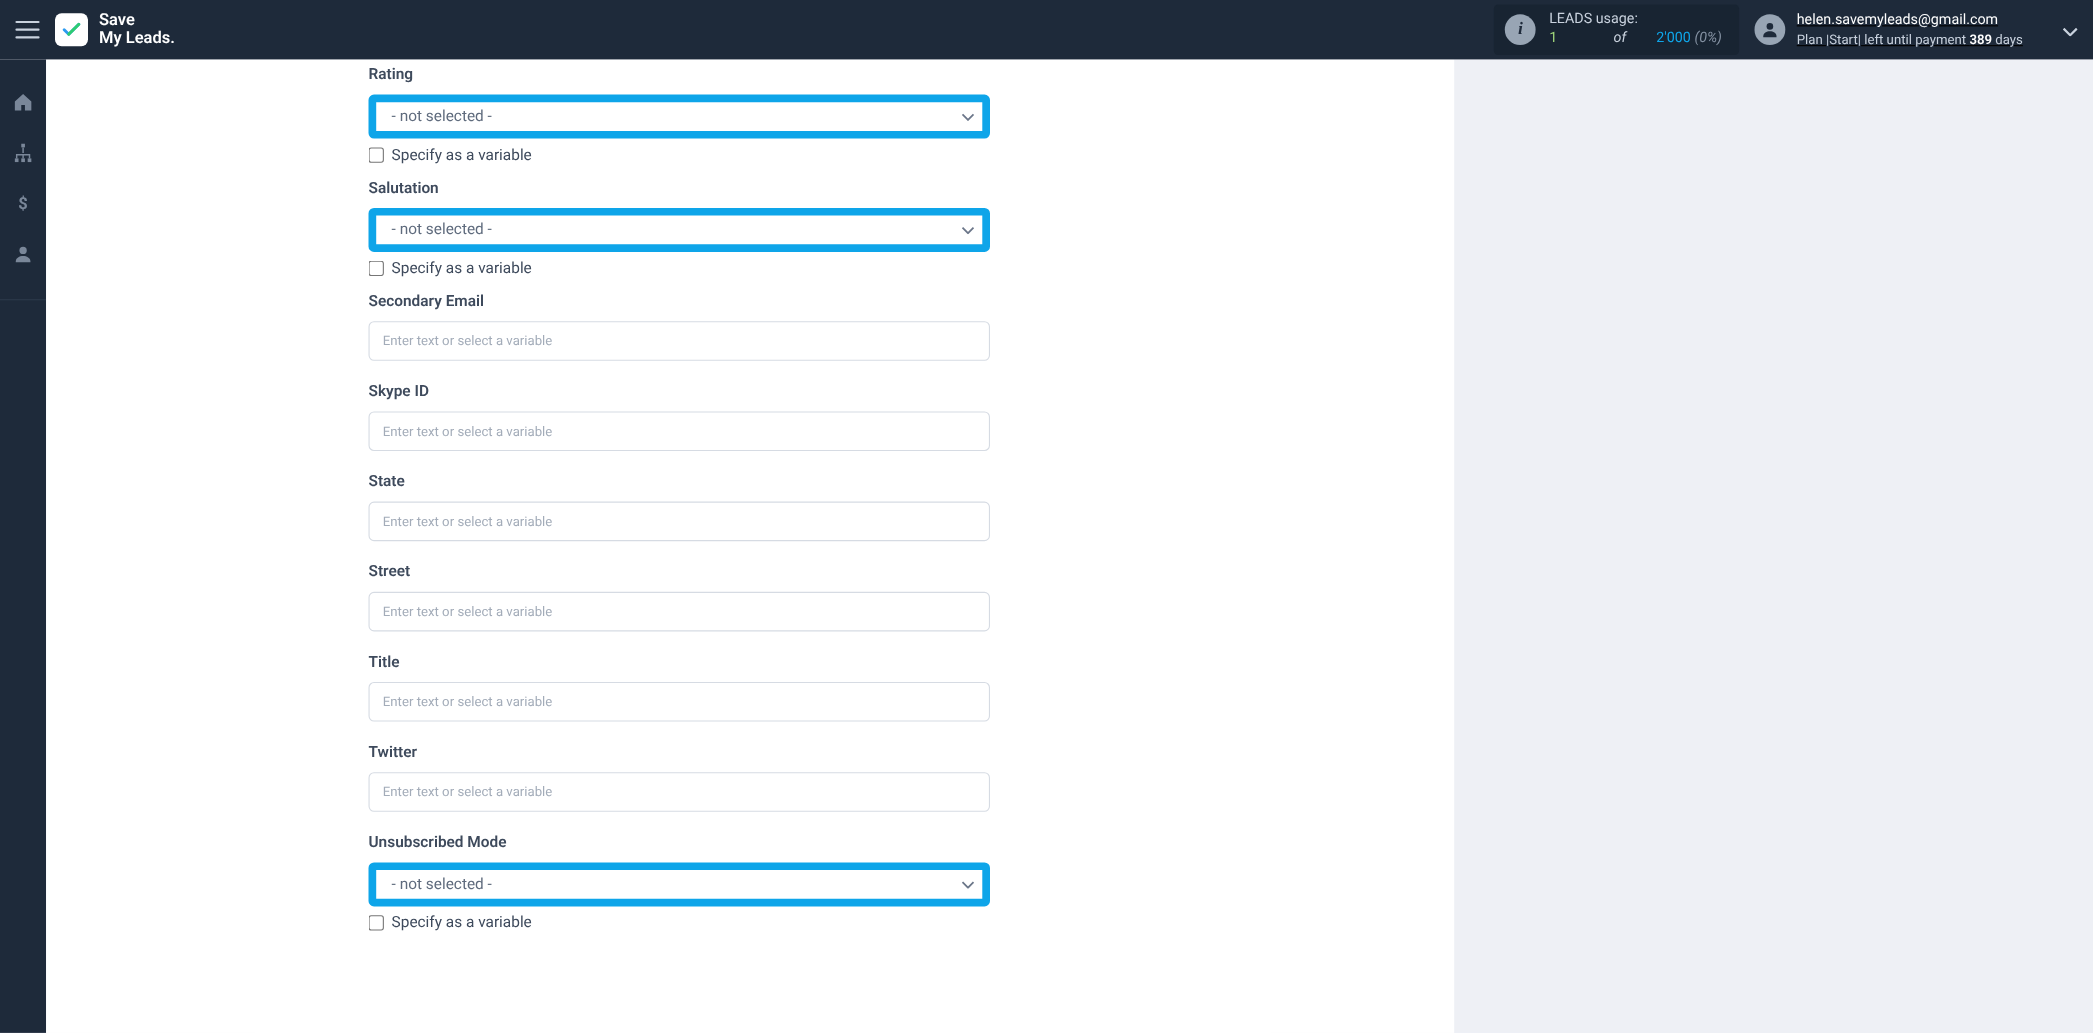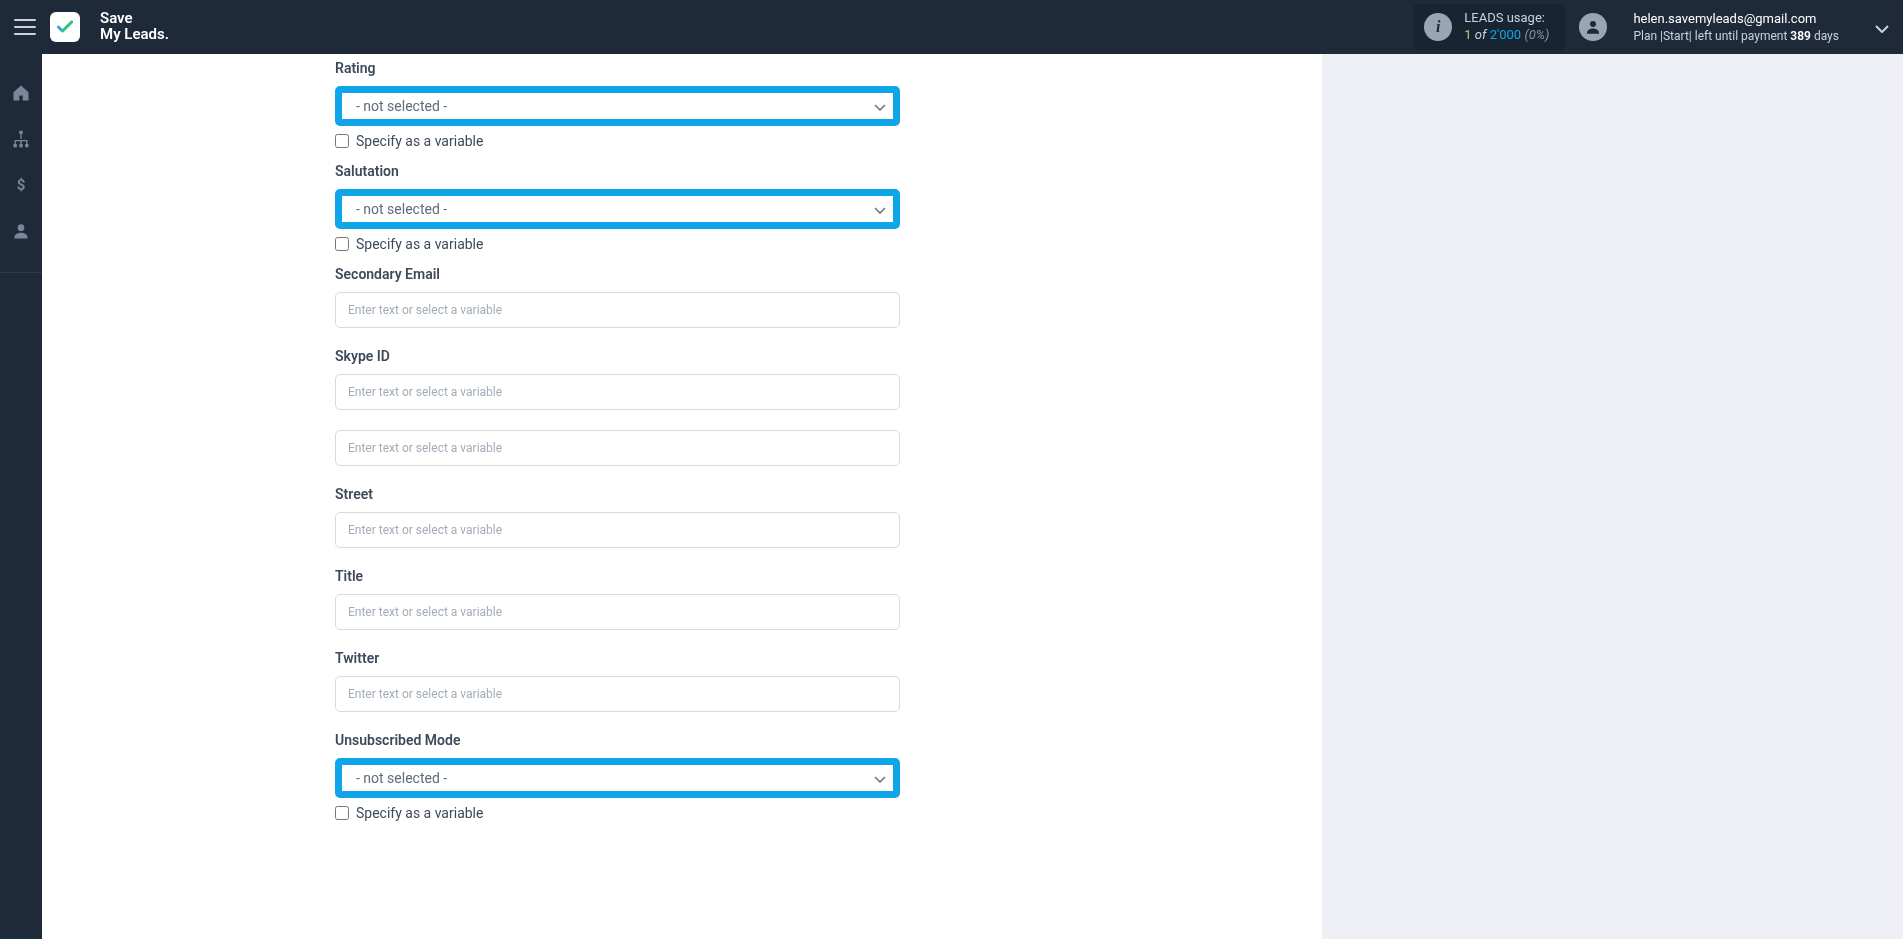--- a/index.html
+++ b/index.html
@@ -1,32 +1,32 @@
 <!DOCTYPE html>
 <html><head>
 <meta charset="utf-8">
 <style>
 * { margin: 0; padding: 0; box-sizing: border-box; font-family: -apple-system, BlinkMacSystemFont, "Segoe UI", Roboto, Arial, sans-serif; }
 body { background: #f3f5f9; overflow-x: hidden; }
 .topbar { background: #1e2a3a; height: 54px; display: flex; align-items: center; padding: 0 14px; position: relative; }
 .hamburger { width: 22px; height: 16px; display: flex; flex-direction: column; justify-content: space-between; cursor: pointer; margin-right: 14px; }
 .hamburger span { display: block; height: 2px; background: #c9d2de; border-radius: 1px; }
-.logo-wrap { display: flex; align-items: center; gap: 20px; }
+.logo-wrap { display: flex; align-items: center; gap: 10px; }
 .logo-badge { width: 30px; height: 30px; background: #fff; border-radius: 6px; display: flex; align-items: center; justify-content: center; }
 .logo-badge svg { width: 20px; height: 20px; }
 .logo-text { color: #fff; font-size: 15px; font-weight: 600; line-height: 1.05; }
 .top-right { margin-left: auto; display: flex; align-items: center; gap: 14px; }
 .usage-box { background: #182432; border-radius: 4px; padding: 6px 16px 6px 10px; display: flex; align-items: center; gap: 12px; }
 .info-circle { width: 28px; height: 28px; background: #98a5b4; border-radius: 50%; display: flex; align-items: center; justify-content: center; color: #1e2a3a; font-weight: 700; font-size: 16px; font-style: italic; font-family: Georgia, serif; }
 .usage-text { font-size: 13px; color: #c9d2de; line-height: 1.3; }
 .usage-line2 .n1 { color: #9fd67a; }
-.usage-line2 .of { color: #c9d2de; font-style: italic; }
+.usage-line2 .of { color: #c9d2de; font-style: italic; margin-left: 24px; }
 .usage-line2 .n2 { color: #0ea5e9; }
 .usage-line2 .pct { color: #8592a3; font-style: italic; }
-.user-box { display: flex; align-items: center; gap: 26px; }
+.user-box { display: flex; align-items: center; gap: 10px; text-decoration: underline; }
 .avatar { width: 28px; height: 28px; background: #98a5b4; border-radius: 50%; display: flex; align-items: center; justify-content: center; }
 .avatar svg { width: 18px; height: 18px; fill: #1e2a3a; }
 .user-text { font-size: 13px; line-height: 1.35; }
 .user-text .email { color: #fff; }
 .user-text .plan { color: #c9d2de; font-size: 12px; }
 .user-text .plan b { color: #fff; font-weight: 600; }
 .caret-down { margin-left: 22px; cursor: pointer; }
 .caret-down svg { width: 14px; height: 8px; fill: #c9d2de; }
 .layout { display: flex; min-height: calc(100vh - 54px); }
 .sidebar { width: 42px; background: #1e2a3a; display: flex; flex-direction: column; align-items: center; padding-top: 28px; gap: 24px; }
@@ -177,20 +177,21 @@
         </div>
         <div style="height:10px"></div>
 
         <div class="field">
           <label class="field-label">Skype ID</label>
           <input class="text-input" type="text" placeholder="Enter text or select a variable" style="">
         </div>
         <div style="height:10px"></div>
 
         <div class="field">
+          <label class="field-label">State</label>
           <input class="text-input" type="text" placeholder="Enter text or select a variable" style="">
         </div>
         <div style="height:10px"></div>
 
         <div class="field">
           <label class="field-label">Street</label>
           <input class="text-input" type="text" placeholder="Enter text or select a variable" style="">
         </div>
         <div style="height:10px"></div>
 

